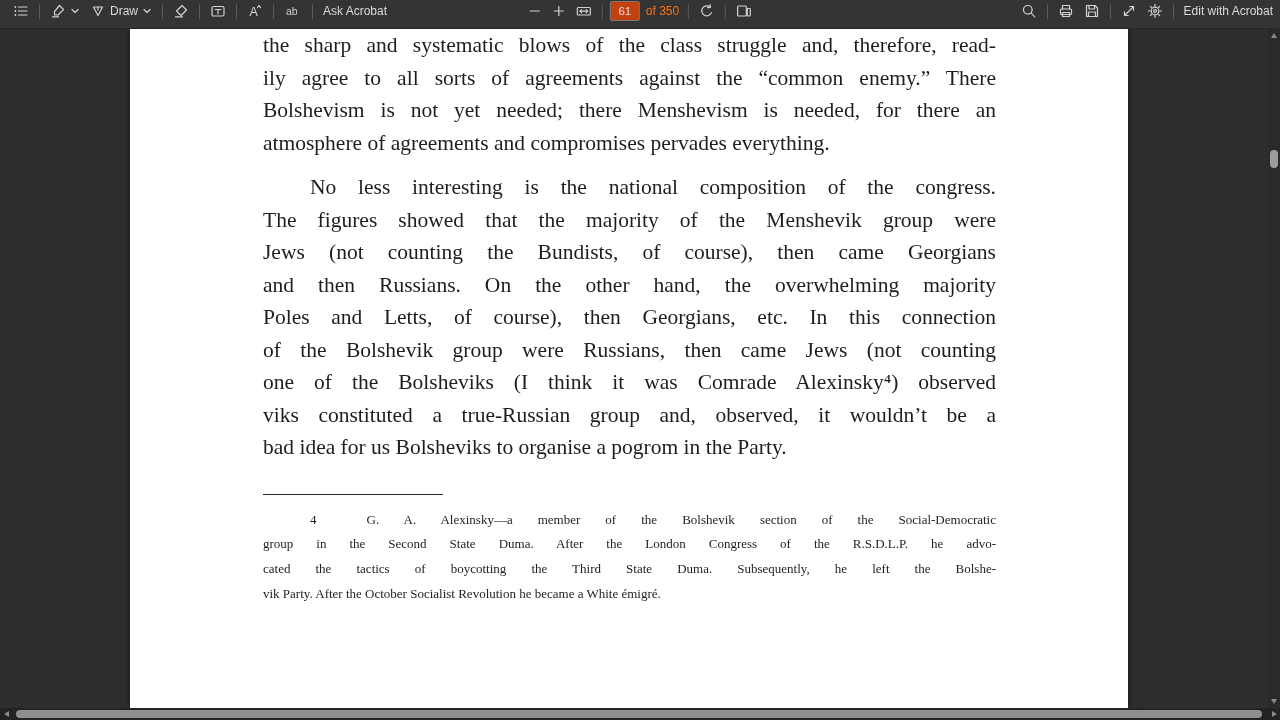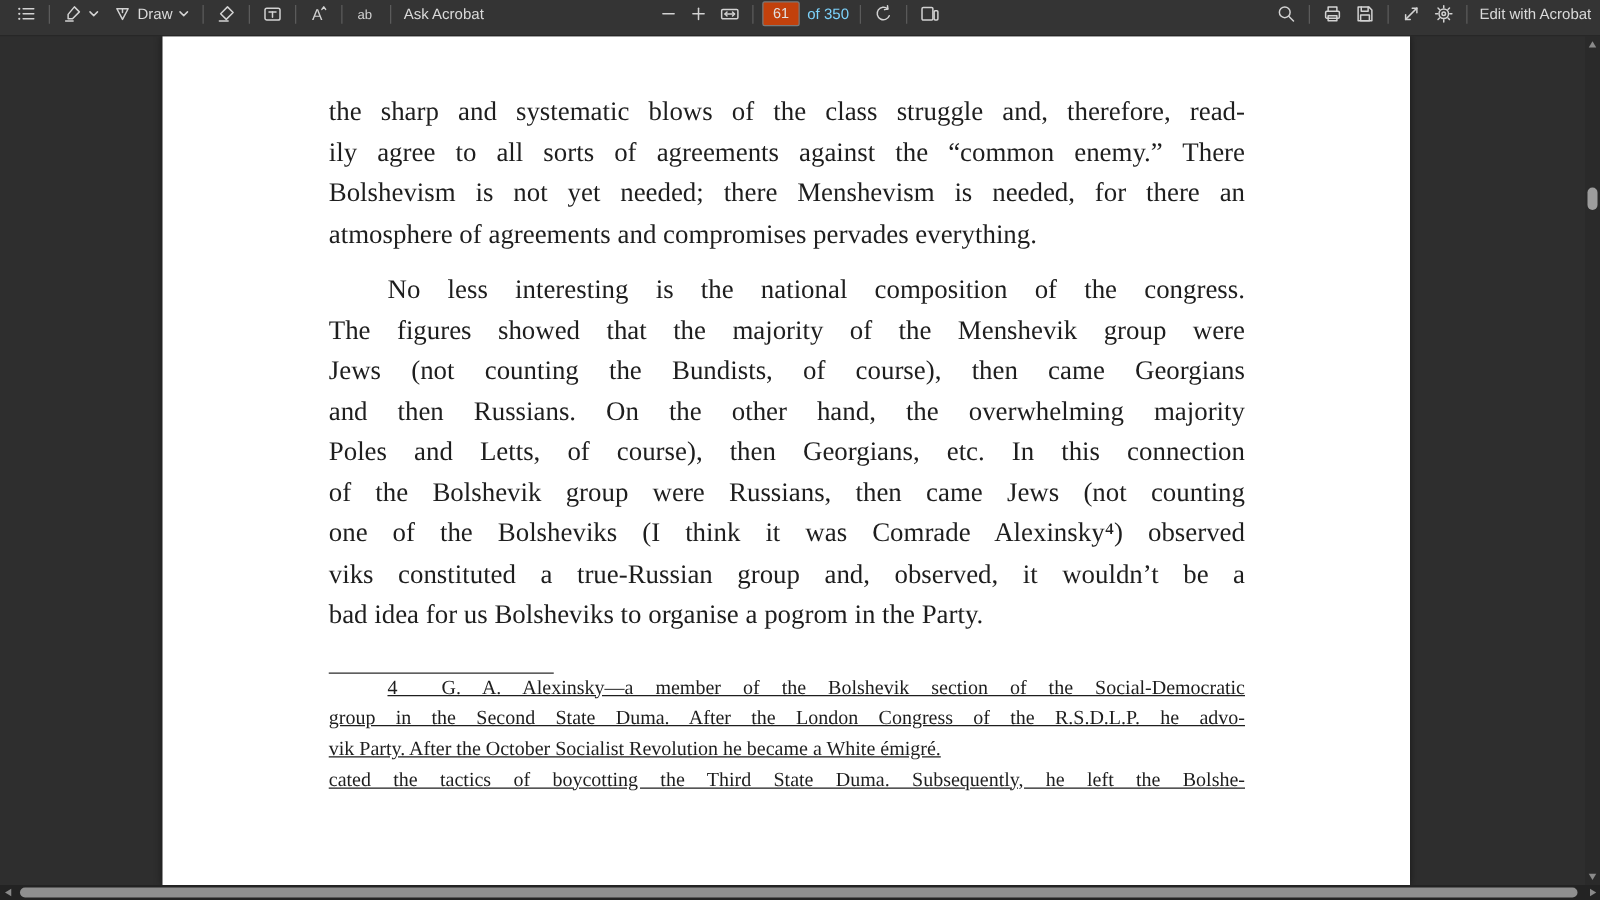--- a/index.html
+++ b/index.html
@@ -22,39 +22,39 @@
   .tb-btn{display:flex;align-items:center;gap:4px;padding:3px 5px;border-radius:3px;color:#d2d2d2;}
   .tb-label{font-size:12px;color:#dadada;white-space:nowrap;}
   .tb-divider{width:1px;height:15px;background:#5b5b5b;margin:0 5px;}
   .icon{display:block;stroke:#d2d2d2;fill:none;stroke-width:1.2;stroke-linecap:round;stroke-linejoin:round;}
   .icon text{fill:#d2d2d2;stroke:none;font-family:"Liberation Sans",sans-serif;}
   .page-input{
     width:28px;height:18px;background:#c2410c;border:1px solid #7a7a7a;border-radius:2px;
     color:#e2e2e2;font-size:11.5px;text-align:center;font-family:"Liberation Sans",sans-serif;
     padding:0;margin:0 2px;
   }
-  .page-count{font-size:12px;color:#7dd3fc;margin:0 4px;white-space:nowrap;}
+  .page-count{font-size:12px;color:#f97316;margin:0 4px;white-space:nowrap;}
 
   
   .page{
     position:absolute;left:130px;top:28px;width:998px;height:680px;
     background:#ffffff;box-shadow:0 0 7px rgba(0,0,0,0.6);
   }
   .page-text{
     position:absolute;left:133px;top:1px;width:733px;
     font-family:"Liberation Serif","DejaVu Serif",serif;
     color:#1e1e1e;
   }
-  .para{font-size:21.5px;line-height:32.5px;margin-top:44px;}
+  .para{font-size:21.5px;line-height:32.5px;}
   .para.gap{margin-top:12px;}
   .tline{text-align:justify;text-align-last:justify;}
   .tline.lastline{text-align-last:left;}
   .tline.firstline{text-indent:47px;}
   .fn-sep{margin-top:30px;width:180px;height:0;border-top:1.5px solid #2b2b2b;}
-  .footnote{font-size:16px;line-height:24.7px;text-decoration:underline;}
+  .footnote{margin-top:13px;font-size:13px;line-height:24.7px;}
   .fline{text-align:justify;text-align-last:justify;}
   .fline.lastline{text-align-last:left;}
   .fline.firstline{text-indent:47px;}
 
   
   .vscroll{position:absolute;top:28px;right:0;width:12px;height:680px;background:#2a2a2a;z-index:9;}
   .vthumb{position:absolute;left:2px;top:122px;width:8px;height:18px;background:#9d9d9d;border-radius:4px;}
   .varrow{position:absolute;left:0;width:12px;height:10px;display:flex;align-items:center;justify-content:center;}
   .varrow.up{top:2px;} .varrow.down{bottom:2px;}
   .tri-up{width:0;height:0;border-left:3.5px solid transparent;border-right:3.5px solid transparent;border-bottom:5px solid #8a8a8a;}
@@ -243,22 +243,22 @@
         <div class="tline">Poles and Letts, of course), then Georgians, etc. In this connection</div>
         <div class="tline">of the Bolshevik group were Russians, then came Jews (not counting</div>
         <div class="tline">one of the Bolsheviks (I think it was Comrade Alexinsky⁴) observed</div>
         <div class="tline">viks constituted a true-Russian group and, observed, it wouldn’t be a</div>
         <div class="tline lastline">bad idea for us Bolsheviks to organise a pogrom in the Party.</div>
       </div>
       <div class="fn-sep"></div>
       <div class="footnote">
         <div class="fline firstline">4&nbsp;&nbsp;G. A. Alexinsky—a member of the Bolshevik section of the Social-Democratic</div>
         <div class="fline">group in the Second State Duma. After the London Congress of the R.S.D.L.P. he advo-</div>
+        <div class="fline">cated the tactics of boycotting the Third State Duma. Subsequently, he left the Bolshe-</div>
         <div class="fline lastline">vik Party. After the October Socialist Revolution he became a White émigré.</div>
-        <div class="fline">cated the tactics of boycotting the Third State Duma. Subsequently, he left the Bolshe-</div>
       </div>
     </div>
 </div>
 
 <div class="vscroll">
   <div class="varrow up">
       <div class="tri-up"></div>
     </div>
   <div class="vthumb"></div>
   <div class="varrow down">

